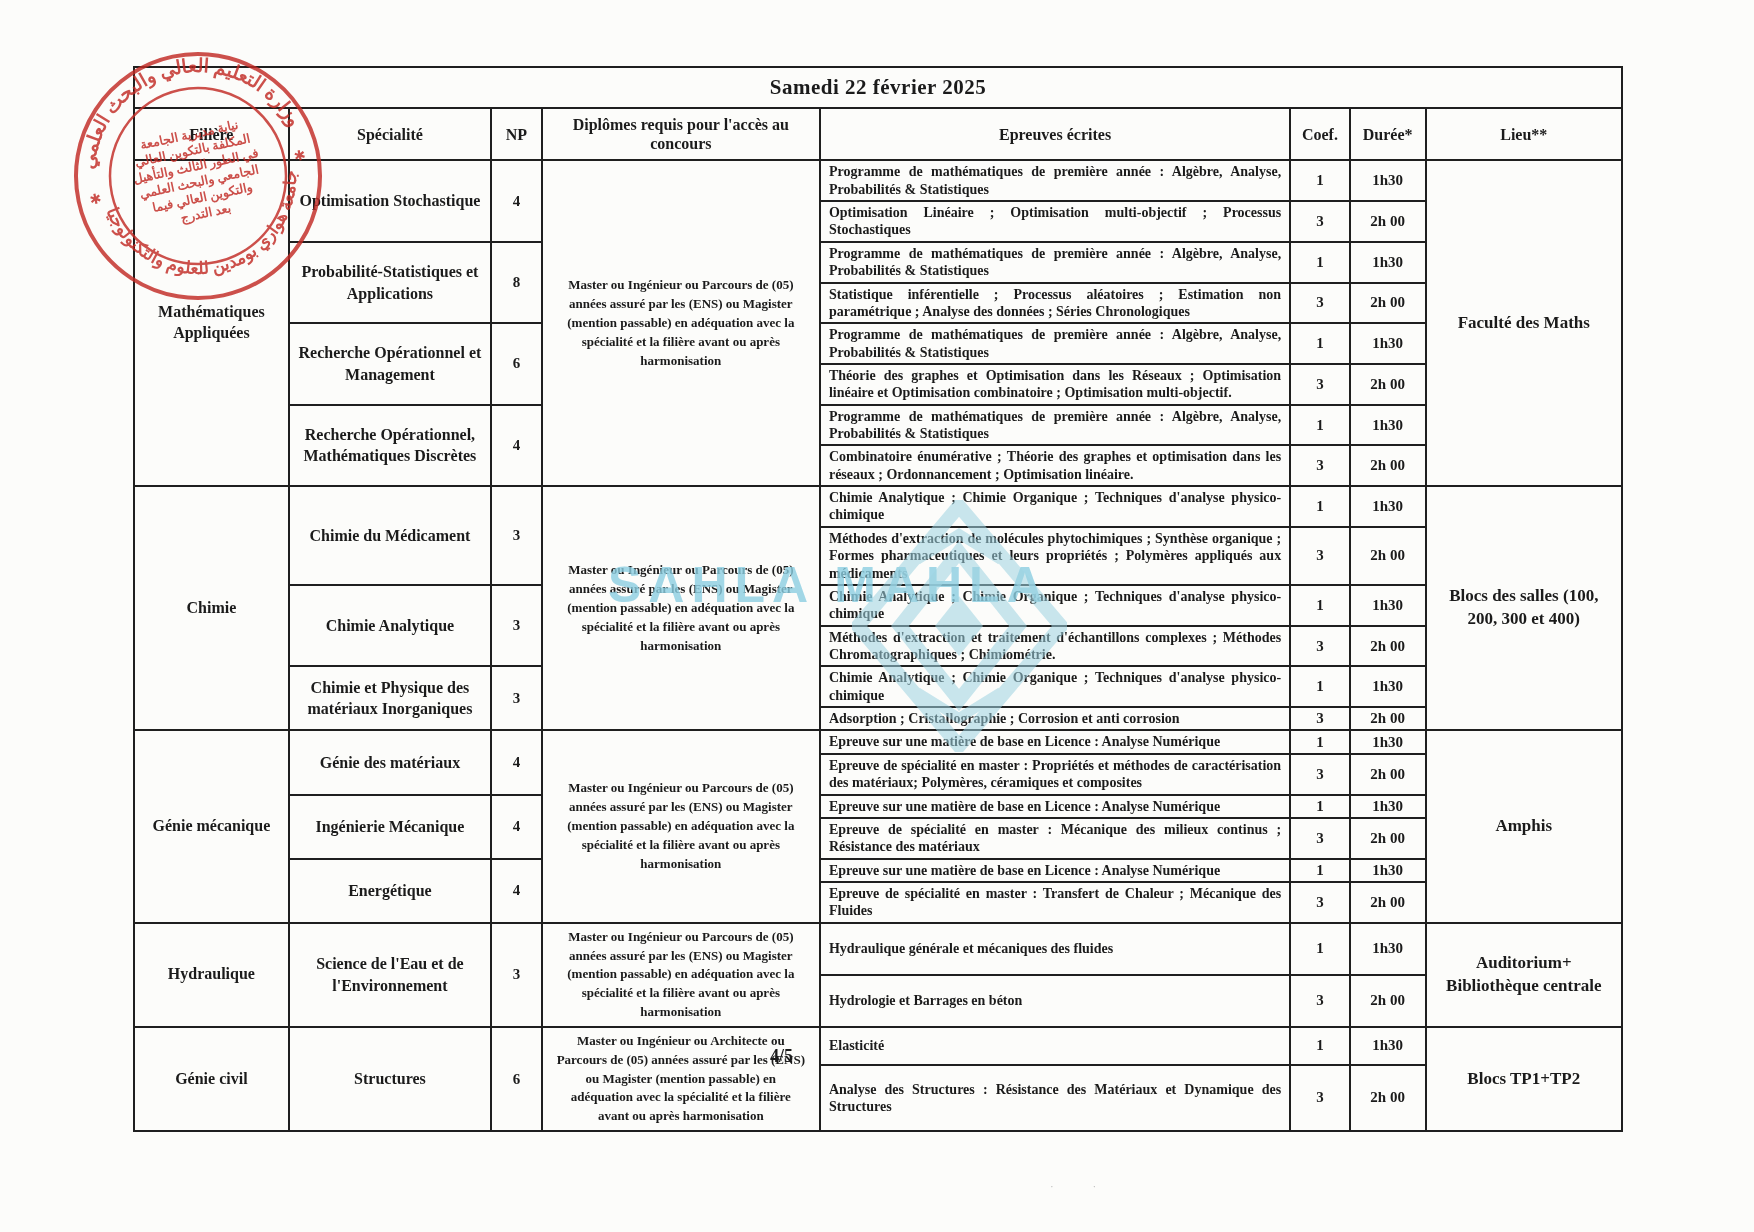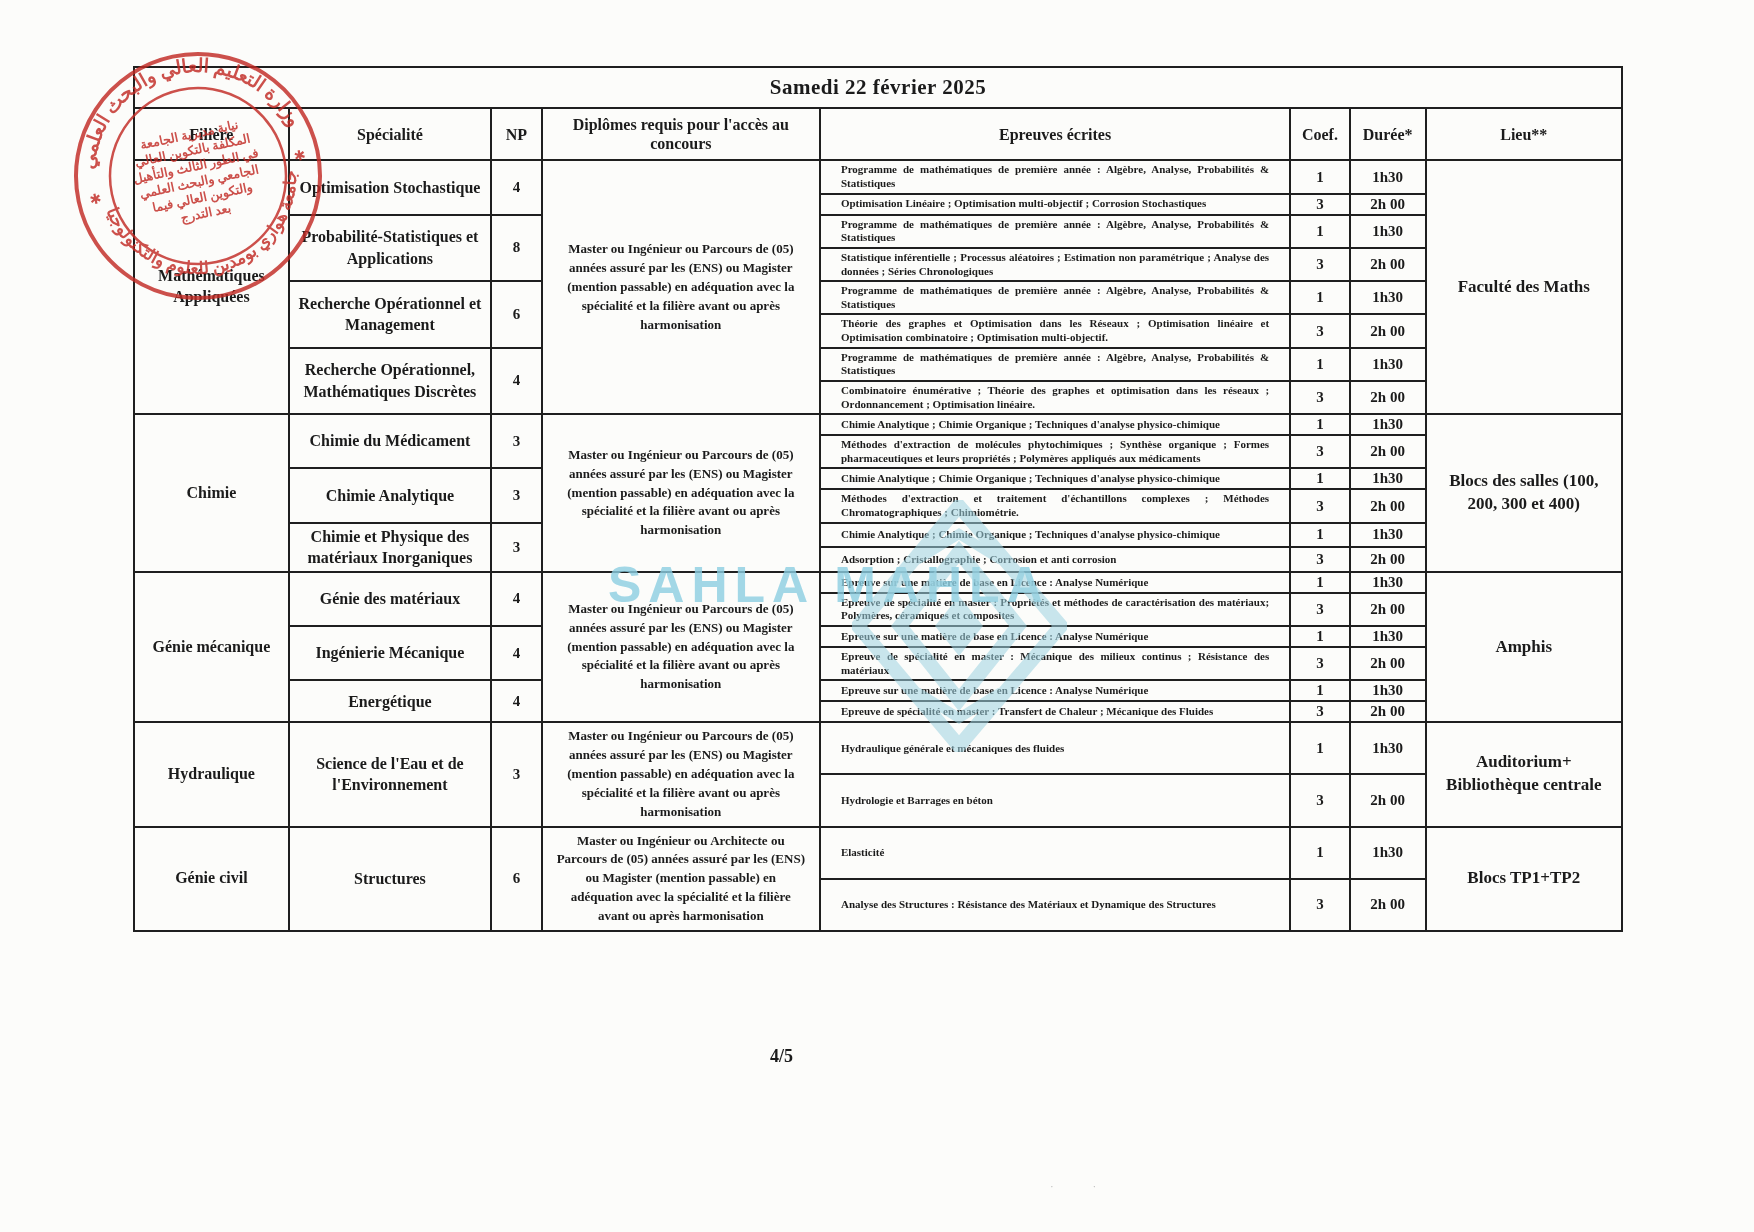--- a/index.html
+++ b/index.html
@@ -17,21 +17,21 @@
   td,th{border:2px solid #1f1f1f;vertical-align:middle;overflow:hidden;}
   .t-title{
     font-size:21px;font-weight:bold;text-align:center;
     padding:7px 4px;letter-spacing:.5px;
   }
   th.colhead{font-size:16px;font-weight:bold;text-align:center;padding:6px 4px;line-height:1.2;}
   .c-filiere{font-size:16px;font-weight:bold;text-align:center;padding:2px 6px;line-height:1.3;}
   .c-spec{font-size:16px;font-weight:bold;text-align:center;padding:2px 8px;line-height:1.35;}
   .c-np{font-size:15px;font-weight:bold;text-align:center;}
   .c-dipl{font-size:13px;font-weight:bold;text-align:center;padding:4px 12px;line-height:1.45;margin-left:31px;}
-  .c-epr{font-size:11px;font-weight:bold;text-align:justify;padding:2px 20px;line-height:1.24;}
+  .c-epr{font-size:14px;font-weight:bold;text-align:justify;padding:2px 8px;line-height:1.24;}
   .c-coef,.c-duree{font-size:15px;font-weight:bold;text-align:center;}
   .c-lieu{font-size:17px;font-weight:bold;text-align:center;padding:2px 8px;line-height:1.35;}
   .page-num{
     position:absolute;left:770px;top:1046px;
     font-size:18px;font-weight:bold;
   }
   
   .stamp{position:absolute;left:48px;top:26px;width:300px;height:300px;opacity:.82;z-index:5;pointer-events:none;}
   
   .wm{position:absolute;z-index:4;pointer-events:none;}
@@ -125,21 +125,21 @@
             <td class="c-filiere" rowspan="8">Mathématiques Appliquées</td>
             <td class="c-spec" rowspan="2">Optimisation Stochastique</td>
             <td class="c-np" rowspan="2">4</td>
             <td class="c-dipl" rowspan="8">Master ou Ingénieur ou Parcours de (05) années assuré par les  (ENS) ou Magister (mention passable) en adéquation avec la spécialité et la filière avant ou après harmonisation</td>
             <td class="c-epr">Programme de mathématiques de première année : Algèbre, Analyse, Probabilités &amp; Statistiques</td>
             <td class="c-coef">1</td>
             <td class="c-duree">1h30</td>
             <td class="c-lieu" rowspan="8">Faculté des Maths</td>
           </tr>
           <tr>
-            <td class="c-epr">Optimisation Linéaire ;  Optimisation  multi-objectif ; Corrosion Stochastiques</td>
+            <td class="c-epr">Optimisation Linéaire ;  Optimisation  multi-objectif ; Processus Stochastiques</td>
             <td class="c-coef">3</td>
             <td class="c-duree">2h 00</td>
           </tr>
           <tr>
             <td class="c-spec" rowspan="2">Probabilité-Statistiques et Applications</td>
             <td class="c-np" rowspan="2">8</td>
             <td class="c-epr">Programme de mathématiques de première année : Algèbre, Analyse, Probabilités &amp; Statistiques</td>
             <td class="c-coef">1</td>
             <td class="c-duree">1h30</td>
           </tr>

